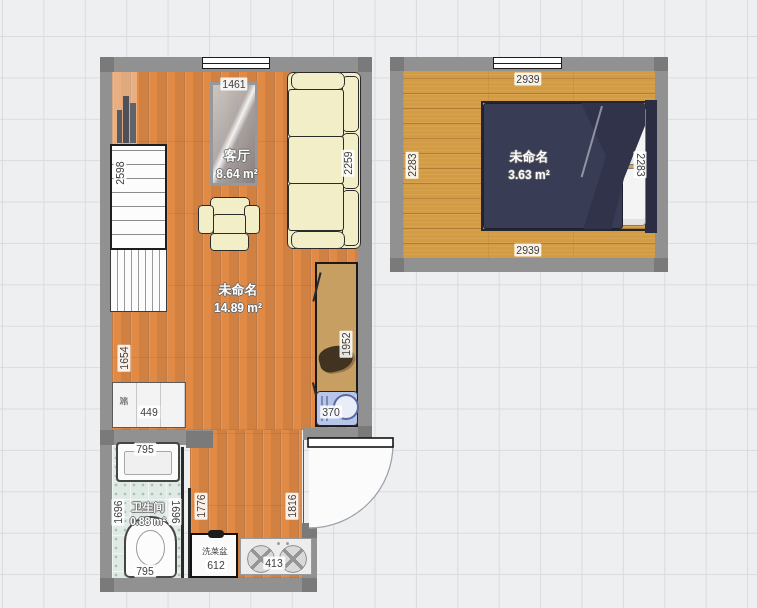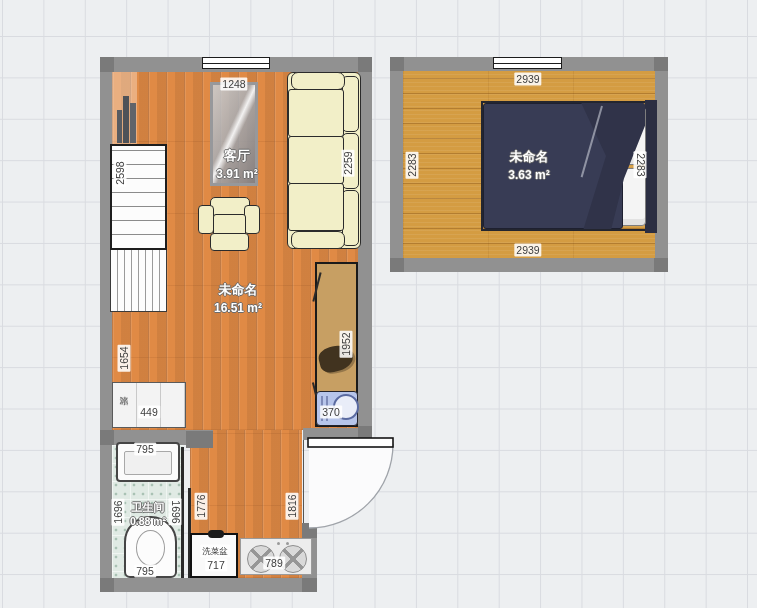--- a/index.html
+++ b/index.html
@@ -195,49 +195,49 @@
   <div class="abs" style="left:645px;top:100px;width:12px;height:133px;background:#2b2e42;"></div>
   <div class="abs" style="left:607px;top:107px;width:39px;height:58px;background:#f4f4f4;border:1.5px solid #7d7d7d;border-radius:4px;box-shadow:inset 0 -6px 0 rgba(0,0,0,.07);"></div>
   <div class="abs" style="left:607px;top:168px;width:39px;height:58px;background:#f4f4f4;border:1.5px solid #7d7d7d;border-radius:4px;box-shadow:inset 0 -6px 0 rgba(0,0,0,.07);"></div>
   <div class="abs" style="left:483px;top:103px;width:140px;height:126px;background:var(--bed);border:1px solid #1e2030;border-radius:3px;"></div>
   <div class="abs" style="left:570px;top:103px;width:75px;height:126px;background:#303349;border-radius:2px;
        clip-path:polygon(15% 0,100% 0,100% 18%,72% 60%,55% 100%,18% 100%,48% 42%);"></div>
   <div class="abs" style="left:601px;top:106px;width:2px;height:74px;background:rgba(215,218,228,.55);transform:rotate(16deg);transform-origin:top center;"></div>
 
   <div class="room-label" style="left:237px;top:164px;">
     <span class="nm">客厅</span>
-    <span class="ar">3.91 m²</span>
+    <span class="ar">8.64 m²</span>
   </div>
   <div class="room-label" style="left:238px;top:298px;">
     <span class="nm">未命名</span>
-    <span class="ar">16.51 m²</span>
+    <span class="ar">14.89 m²</span>
   </div>
   <div class="room-label small" style="left:148px;top:513px;">
     <span class="nm">卫生间</span>
     <span class="ar">0.88 m²</span>
   </div>
   <div class="room-label" style="left:529px;top:165px;">
     <span class="nm">未命名</span>
     <span class="ar">3.63 m²</span>
   </div>
   <div class="dim" style="left:215px;top:551px;font-size:8.5px;background:rgba(255,255,255,.75);">洗菜盆</div>
 
-  <div class="dim" style="left:234px;top:84px;">1248</div>
+  <div class="dim" style="left:234px;top:84px;">1461</div>
   <div class="dim v" style="left:120px;top:173px;">2598</div>
   <div class="dim v" style="left:348px;top:163px;">2259</div>
   <div class="dim v" style="left:124px;top:358px;">1654</div>
   <div class="dim v" style="left:346px;top:344px;">1952</div>
   <div class="dim" style="left:149px;top:412px;">449</div>
   <div class="dim" style="left:331px;top:412px;">370</div>
   <div class="dim" style="left:145px;top:449px;">795</div>
   <div class="dim v" style="left:118px;top:512px;">1696</div>
   <div class="dim vr" style="left:175px;top:512px;">1696</div>
   <div class="dim" style="left:145px;top:571px;">795</div>
   <div class="dim v" style="left:201px;top:506px;">1776</div>
   <div class="dim v" style="left:292px;top:506px;">1816</div>
-  <div class="dim" style="left:216px;top:565px;">717</div>
-  <div class="dim" style="left:274px;top:563px;">789</div>
+  <div class="dim" style="left:216px;top:565px;">612</div>
+  <div class="dim" style="left:274px;top:563px;">413</div>
   <div class="dim" style="left:528px;top:79px;">2939</div>
   <div class="dim" style="left:528px;top:250px;">2939</div>
   <div class="dim v" style="left:412px;top:165px;">2283</div>
   <div class="dim vr" style="left:640px;top:165px;">2283</div>
 
 </div>
 
 </body></html>

